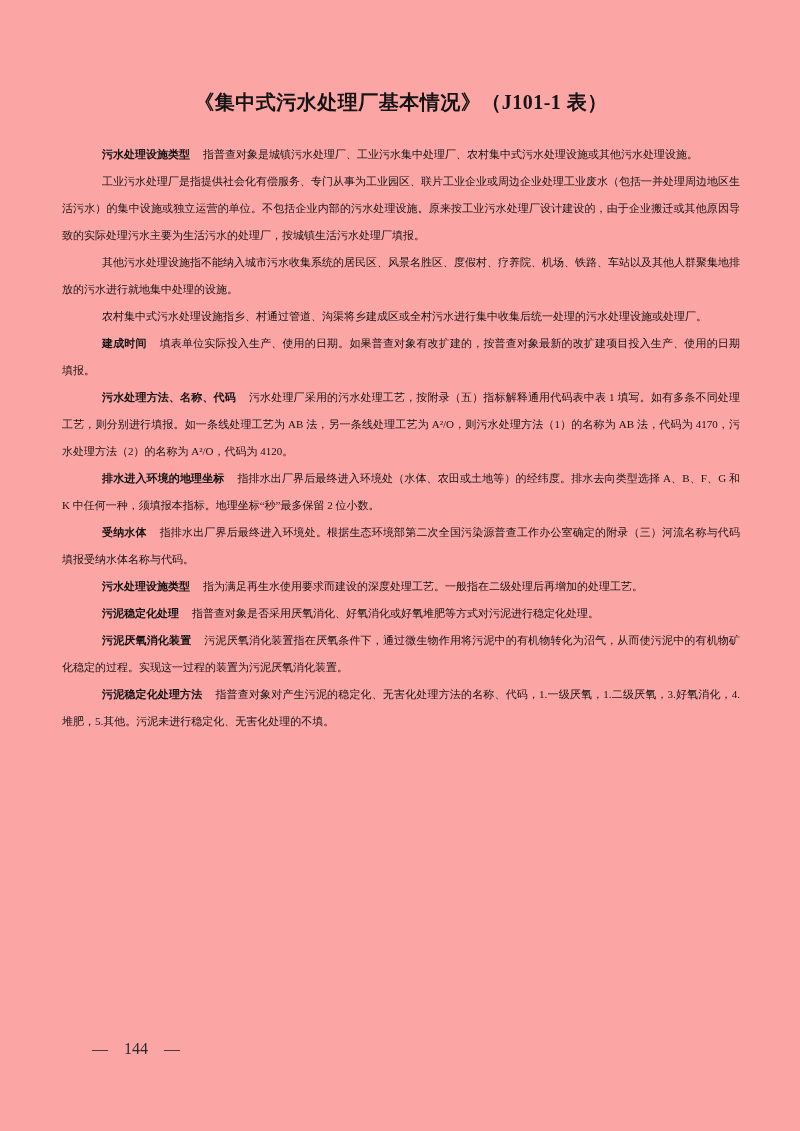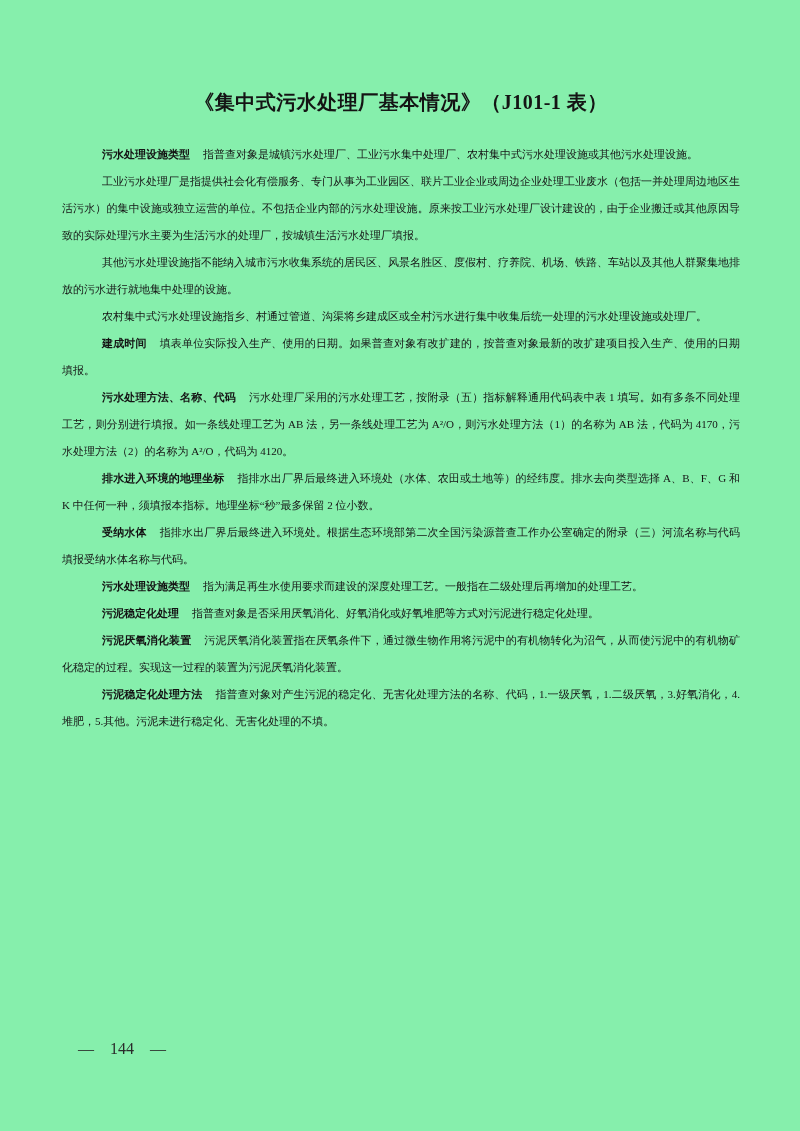--- a/index.html
+++ b/index.html
@@ -4,21 +4,21 @@
 <style>
   html, body {
     margin: 0;
     padding: 0;
     background: #ffffff;
   }
   .page {
     position: relative;
     width: 800px;
     height: 1131px;
-    background: #86efac;
+    background: #fca5a5;
     font-family: "Liberation Serif", "DejaVu Serif", serif;
     color: #141414;
     overflow: hidden;
     box-sizing: border-box;
   }
   .doc-content {
     position: absolute;
     top: 88px;
     left: 62px;
     width: 678px;
@@ -40,21 +40,21 @@
     word-break: break-all;
   }
   .term {
     font-weight: bold;
   }
   .term:not(:empty) {
     padding-right: 13px;
   }
   .footer {
     position: absolute;
-    left: 76px;
+    left: 90px;
     top: 1040px;
     font-size: 16px;
     color: #2a2a2a;
     letter-spacing: 0;
   }
   .footer .dash {
     display: inline-block;
     margin: 0 2px;
   }
   .footer .page-num {

